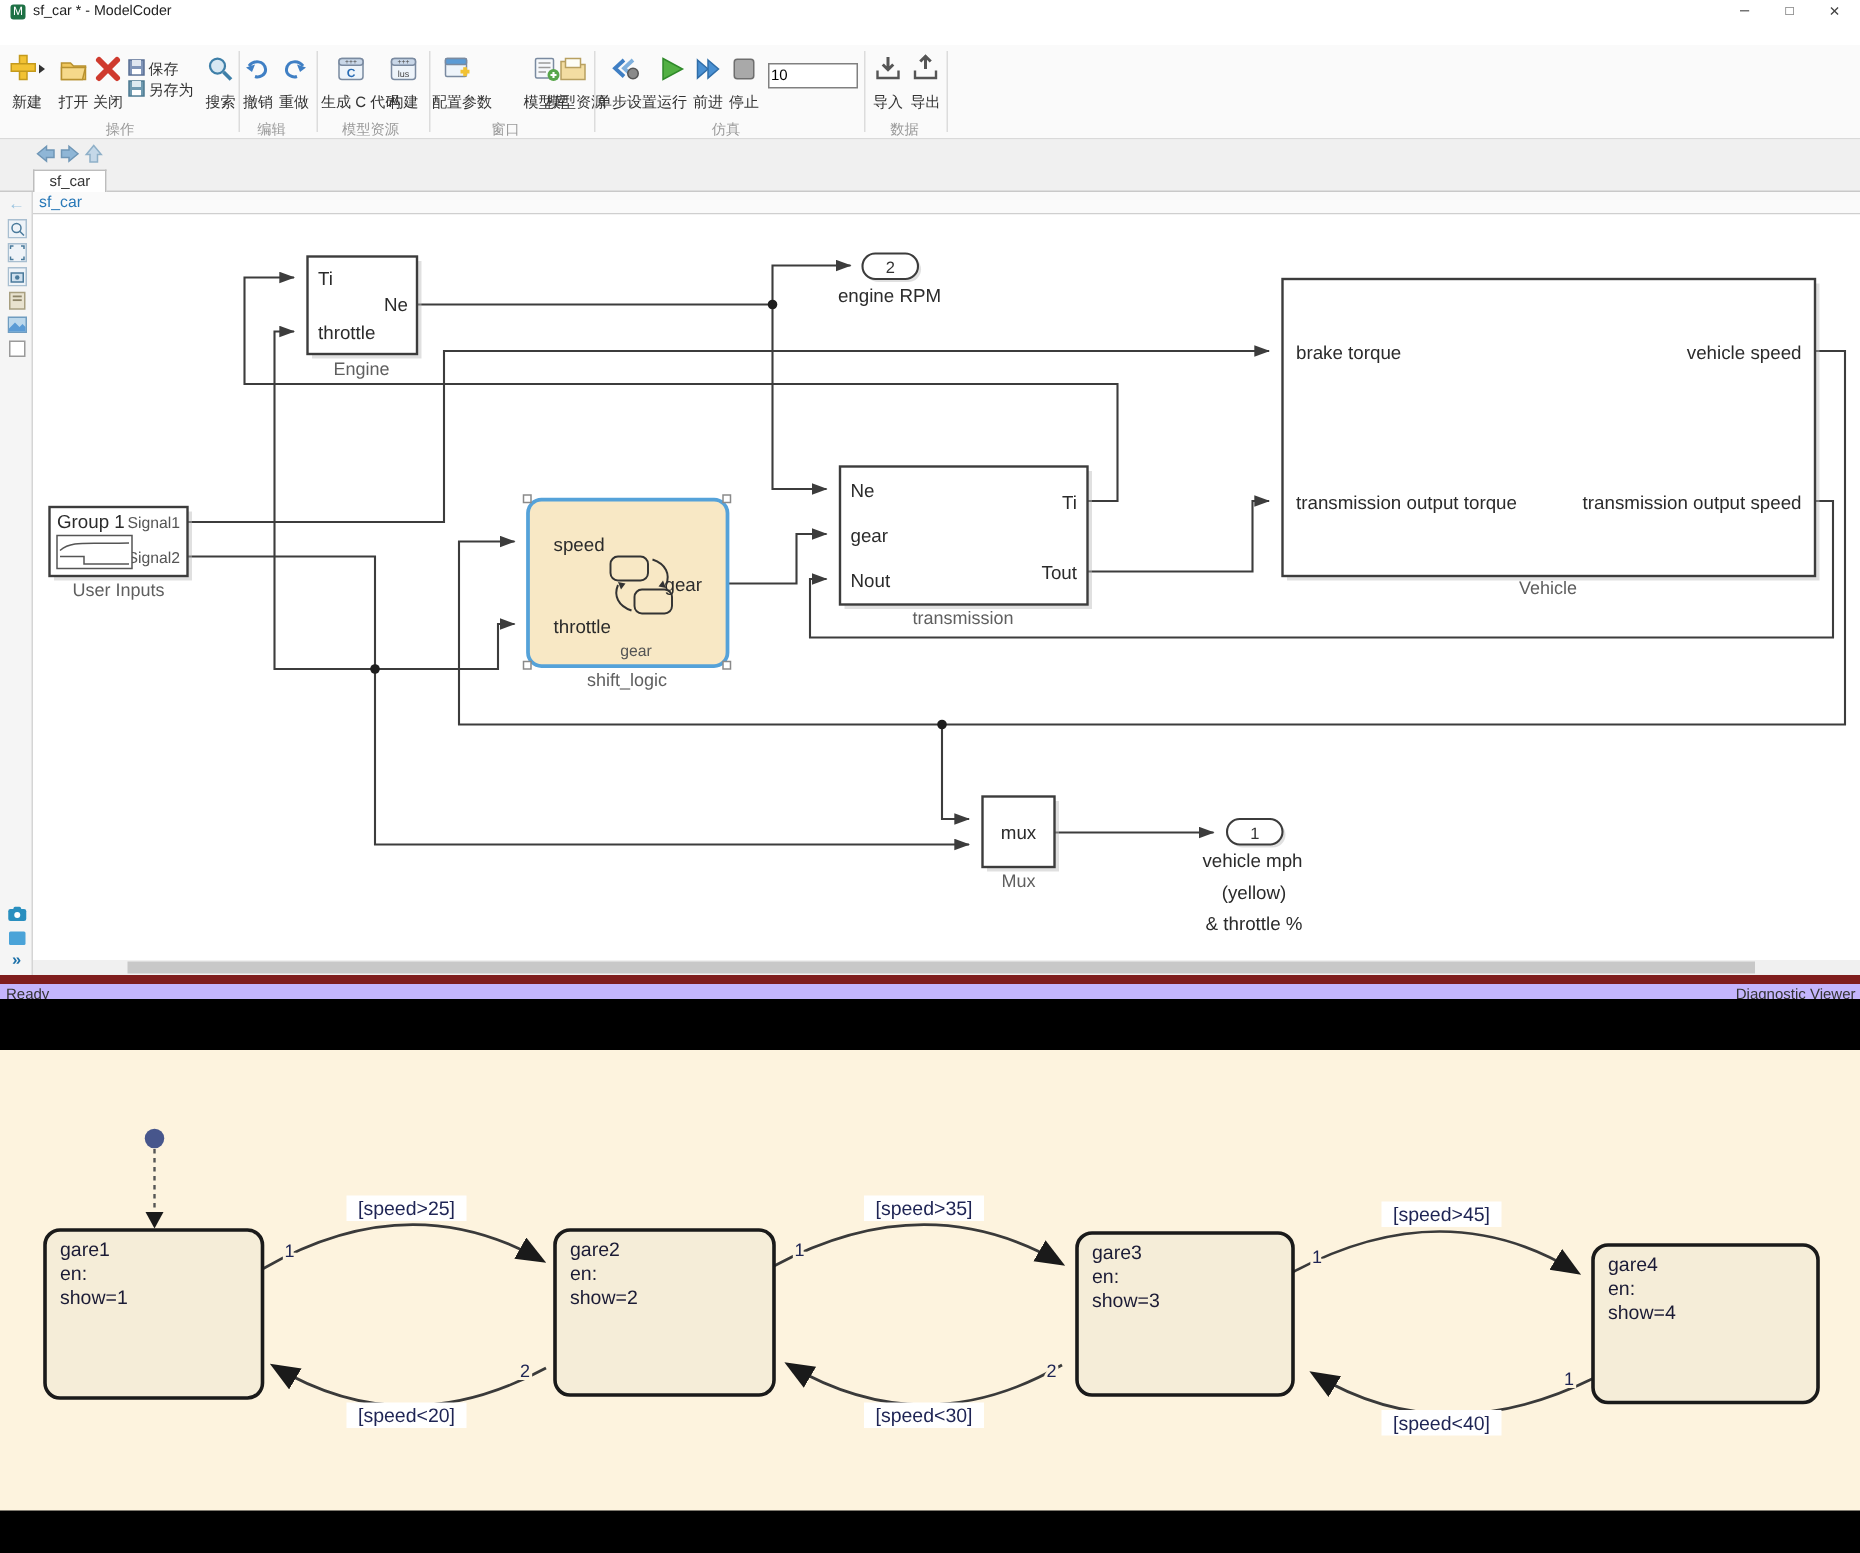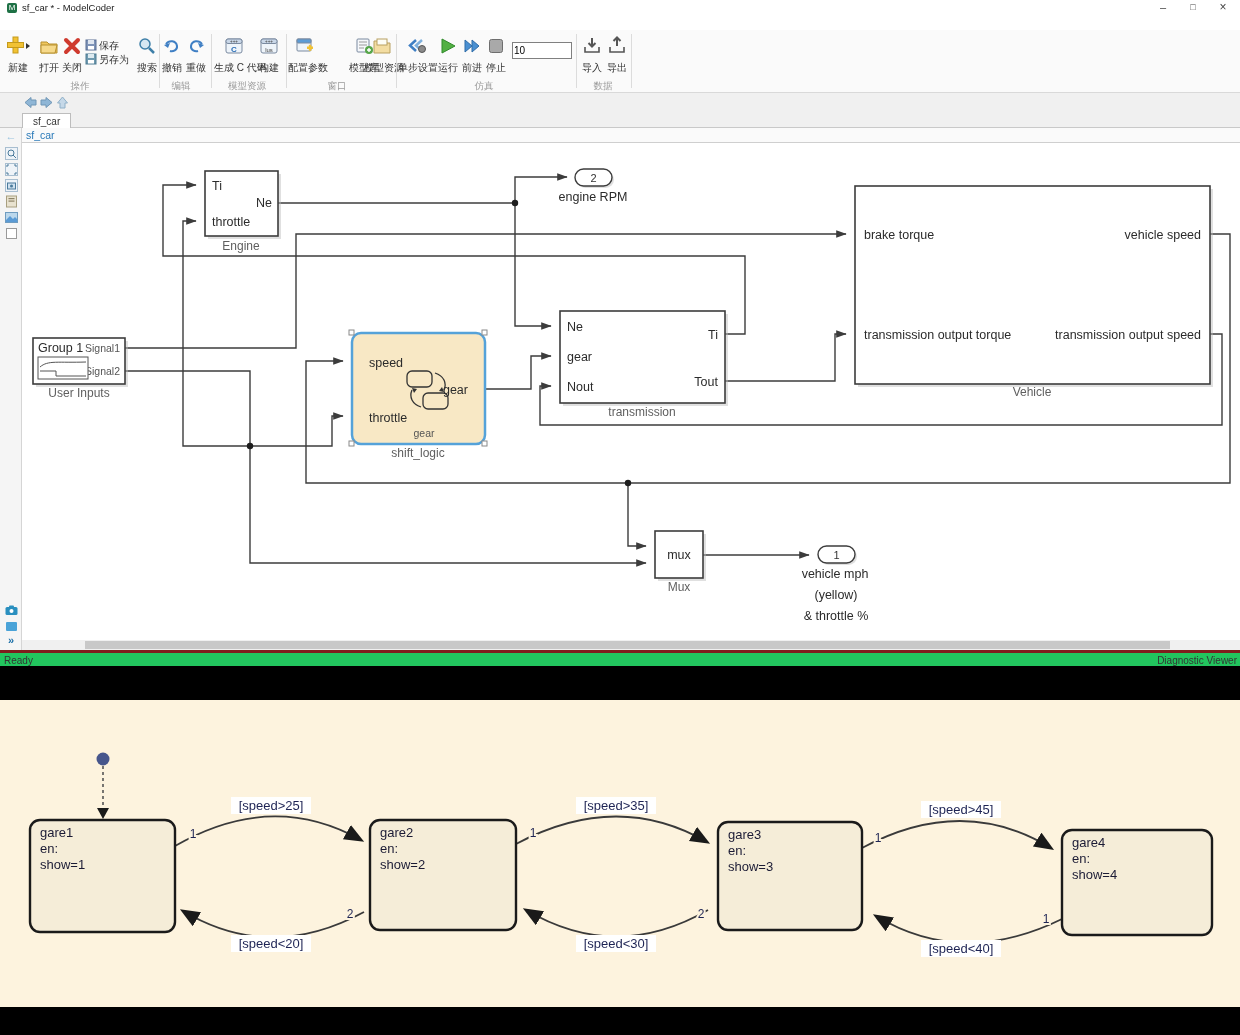--- a/index.html
+++ b/index.html
@@ -41,21 +41,21 @@
   .sidebar { position:absolute; left:0; top:128px; width:22px; height:522px; background:#f5f5f5; border-right:1px solid #d5d5d5; }
   .sicon { position:absolute; left:4px; width:14px; height:14px; text-align:center; }
   .sicon-txt { font-size:11px; color:#8fb6d6; line-height:13px; }
 
   
   .canvas { position:absolute; left:22px; top:143px; width:1218px; height:497px; background:#fff; }
   .hscroll { position:absolute; left:22px; top:640px; width:1218px; height:10px; background:#f0f0f0; }
   .hthumb { position:absolute; left:63px; top:1px; width:1085px; height:8px; background:#c8c8c8; }
 
   
-  .statusbar { position:absolute; left:0; top:650px; width:1240px; height:16px; background:#22c55e; border-top:3px solid #7f1d1d; font-size:10px; color:#333; }
+  .statusbar { position:absolute; left:0; top:650px; width:1240px; height:16px; background:#c4b5fd; border-top:6px solid #7f1d1d; font-size:10px; color:#333; }
   .status-left { position:absolute; left:4px; top:2px; }
   .status-right { position:absolute; right:3px; top:2px; }
 
   
   .statepanel { position:absolute; left:0; top:700px; width:1240px; height:307px; background:#FDF3DE; }
 
   svg text { font-family:"Liberation Sans", sans-serif; }
   .blktext { font-size:12.5px; fill:#2b2b2b; }
   .blklabel { font-size:12px; fill:#5f5f5f; }
   .subtext { font-size:10.5px; fill:#555; }

